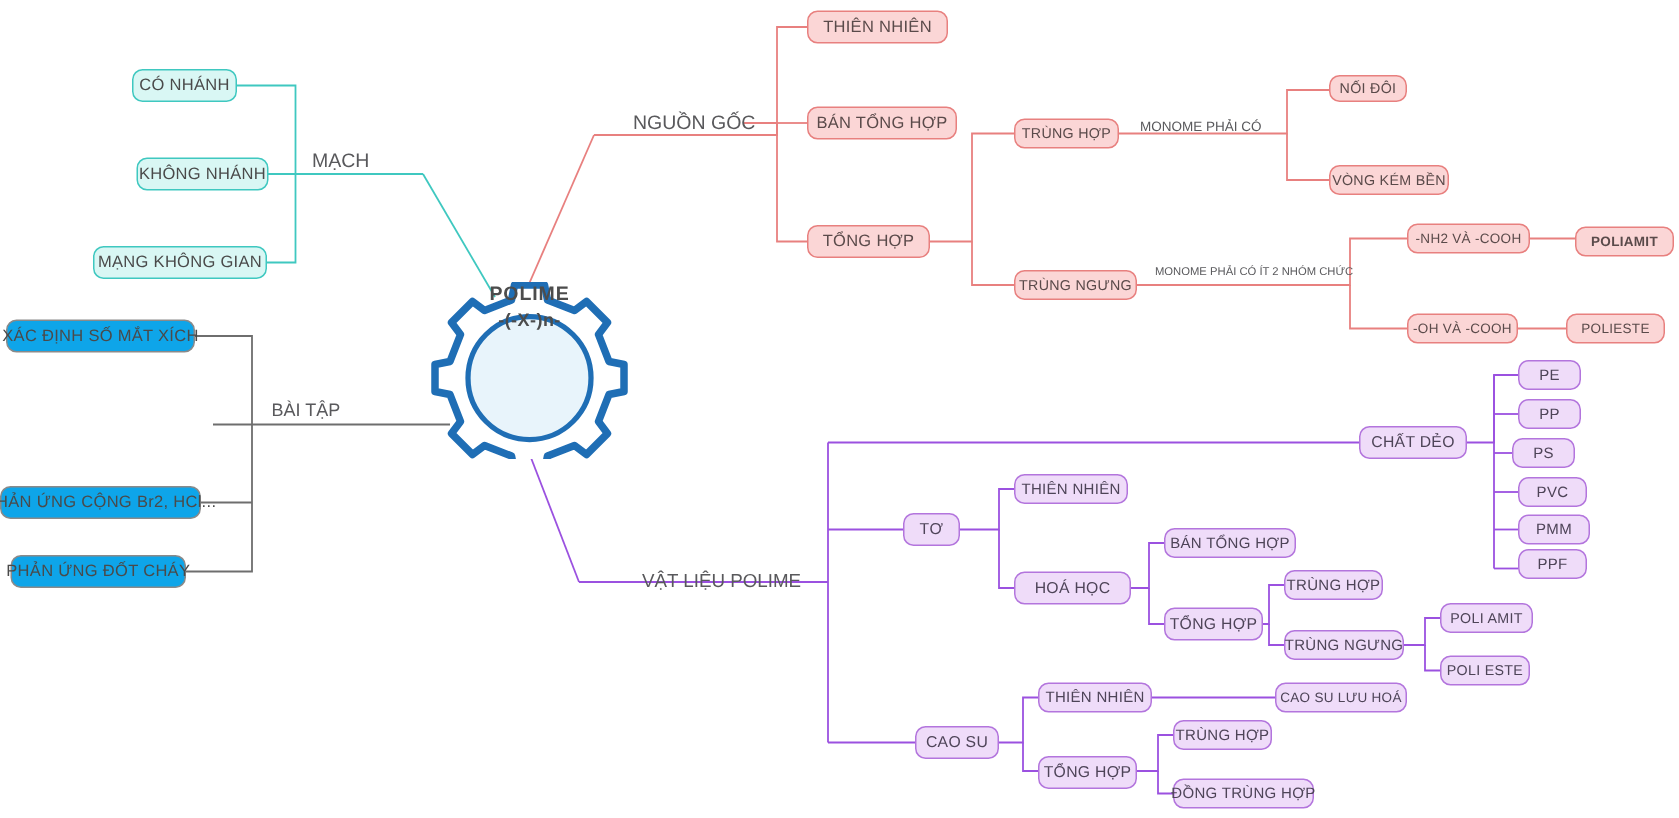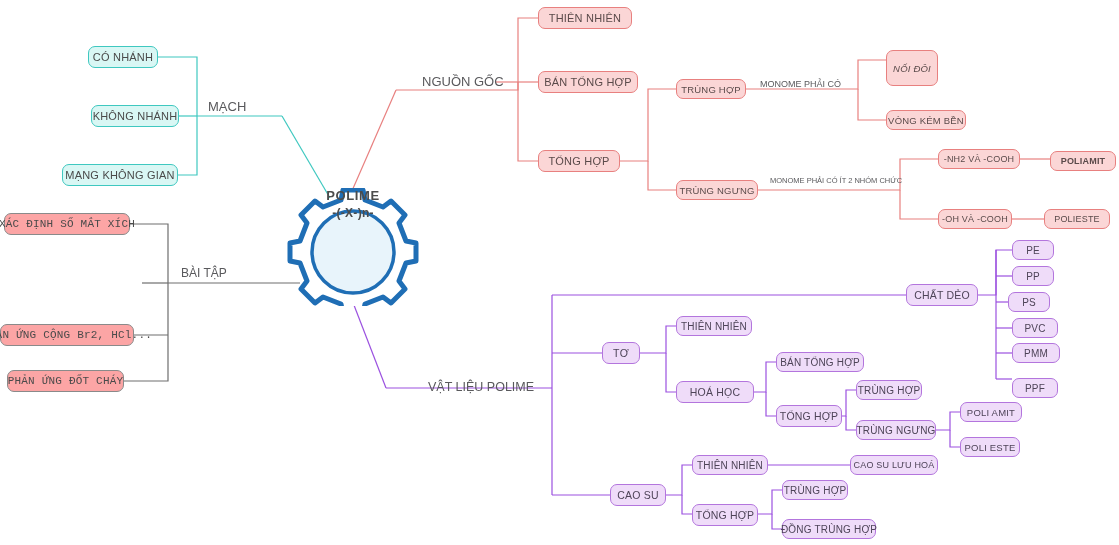--- a/index.html
+++ b/index.html
@@ -5,21 +5,21 @@
   html,body{margin:0;padding:0;background:#ffffff;}
   body{width:1119px;height:545px;overflow:hidden;font-family:"Liberation Sans",sans-serif;}
   #stage{position:relative;width:1119px;height:545px;}
   svg#wires{position:absolute;left:0;top:0;width:1119px;height:545px;pointer-events:none;}
 
   .node{position:absolute;box-sizing:border-box;display:flex;align-items:center;justify-content:center;
         border-radius:7px;border-width:1px;border-style:solid;white-space:nowrap;letter-spacing:.2px;}
   .cyan{background:#d9f7f4;border-color:#3fc8c0;color:#4a4a4a;}
   .red{background:#fbd6d6;border-color:#e8807f;color:#5a4a4a;}
   .purple{background:#efdcf9;border-color:#b375dd;color:#4e4458;}
-  .gray{background:#fca5a5;border-color:#8a8a8a;color:#4a4a4a;font-family:Liberation Mono, monospace;}
+  .gray{background:#0ea5e9;border-color:#8a8a8a;color:#4a4a4a;}
 
   .edge-label{position:absolute;color:#59595c;white-space:nowrap;}
 
   .hub{position:absolute;left:274px;top:188px;width:158px;height:118px;}
   .hub svg{display:block;}
   .hubtext{position:absolute;left:274px;top:188px;width:158px;height:118px;
            display:flex;flex-direction:column;align-items:center;justify-content:flex-start;
            color:#4c4c4c;font-weight:bold;pointer-events:none;}
   .hubtext .l1{font-size:13px;letter-spacing:.6px;}
   .hubtext .l2{font-size:12px;margin-top:3px;letter-spacing:.3px;}
@@ -136,37 +136,37 @@
   <div class="node red" style="left:538px;top:7px;width:94px;height:22px;font-size:11px;">THIÊN NHIÊN</div>
   <div class="node red" style="left:538px;top:71px;width:100px;height:22px;font-size:11px;">BÁN TỔNG HỢP</div>
   <div class="node red" style="left:538px;top:150px;width:82px;height:22px;font-size:11px;">TỔNG HỢP</div>
 
   <div class="node red" style="left:676px;top:79px;width:70px;height:20px;font-size:9.5px;">TRÙNG HỢP</div>
   <div class="node red" style="left:676px;top:180px;width:82px;height:20px;font-size:9.5px;">TRÙNG NGƯNG</div>
 
   <div class="edge-label" style="left:760px;top:79px;font-size:9px;">MONOME PHẢI CÓ</div>
   <div class="edge-label" style="left:770px;top:176px;font-size:7.5px;">MONOME PHẢI CÓ ÍT 2 NHÓM CHỨC</div>
 
-  <div class="node red" style="left:886px;top:50px;width:52px;height:36px;font-size:9.5px;font-style:italic;">NỐI ĐÔI</div>
+  <div class="node red" style="left:886px;top:50px;width:52px;height:18px;font-size:9.5px;">NỐI ĐÔI</div>
   <div class="node red" style="left:886px;top:110px;width:80px;height:20px;font-size:9.5px;">VÒNG KÉM BỀN</div>
 
   <div class="node red" style="left:938px;top:149px;width:82px;height:20px;font-size:9px;">-NH2 VÀ -COOH</div>
   <div class="node red" style="left:1050px;top:151px;width:66px;height:20px;font-size:9px;font-weight:bold;">POLIAMIT</div>
   <div class="node red" style="left:938px;top:209px;width:74px;height:20px;font-size:9px;">-OH VÀ -COOH</div>
   <div class="node red" style="left:1044px;top:209px;width:66px;height:20px;font-size:9px;">POLIESTE</div>
 
   <div class="edge-label" style="left:428px;top:380px;font-size:12.5px;">VẬT LIỆU POLIME</div>
 
   <div class="node purple" style="left:906px;top:284px;width:72px;height:22px;font-size:10.5px;">CHẤT DẺO</div>
   <div class="node purple" style="left:1012px;top:240px;width:42px;height:20px;font-size:10px;">PE</div>
   <div class="node purple" style="left:1012px;top:266px;width:42px;height:20px;font-size:10px;">PP</div>
   <div class="node purple" style="left:1008px;top:292px;width:42px;height:20px;font-size:10px;">PS</div>
   <div class="node purple" style="left:1012px;top:318px;width:46px;height:20px;font-size:10px;">PVC</div>
   <div class="node purple" style="left:1012px;top:343px;width:48px;height:20px;font-size:10px;">PMM</div>
-  <div class="node purple" style="left:1012px;top:378px;width:46px;height:20px;font-size:10px;text-align:right;">PPF</div>
+  <div class="node purple" style="left:1012px;top:366px;width:46px;height:20px;font-size:10px;text-align:right;">PPF</div>
 
   <div class="node purple" style="left:602px;top:342px;width:38px;height:22px;font-size:10.5px;">TƠ</div>
   <div class="node purple" style="left:676px;top:316px;width:76px;height:20px;font-size:10px;">THIÊN NHIÊN</div>
   <div class="node purple" style="left:676px;top:381px;width:78px;height:22px;font-size:10.5px;">HOÁ HỌC</div>
   <div class="node purple" style="left:776px;top:352px;width:88px;height:20px;font-size:10px;">BÁN TỔNG HỢP</div>
   <div class="node purple" style="left:776px;top:405px;width:66px;height:22px;font-size:10.5px;">TỔNG HỢP</div>
   <div class="node purple" style="left:856px;top:380px;width:66px;height:20px;font-size:10px;">TRÙNG HỢP</div>
   <div class="node purple" style="left:856px;top:420px;width:80px;height:20px;font-size:10px;">TRÙNG NGƯNG</div>
   <div class="node purple" style="left:960px;top:402px;width:62px;height:20px;font-size:9.5px;">POLI AMIT</div>
   <div class="node purple" style="left:960px;top:437px;width:60px;height:20px;font-size:9.5px;">POLI ESTE</div>

